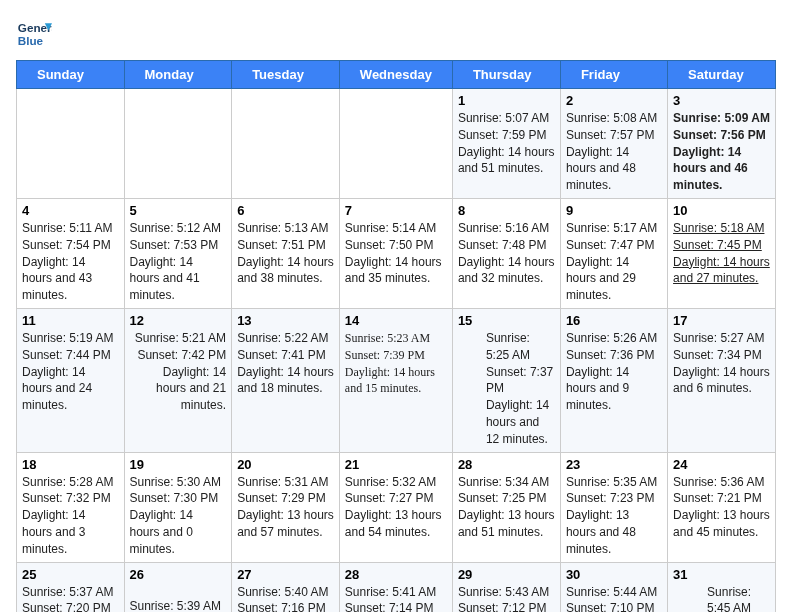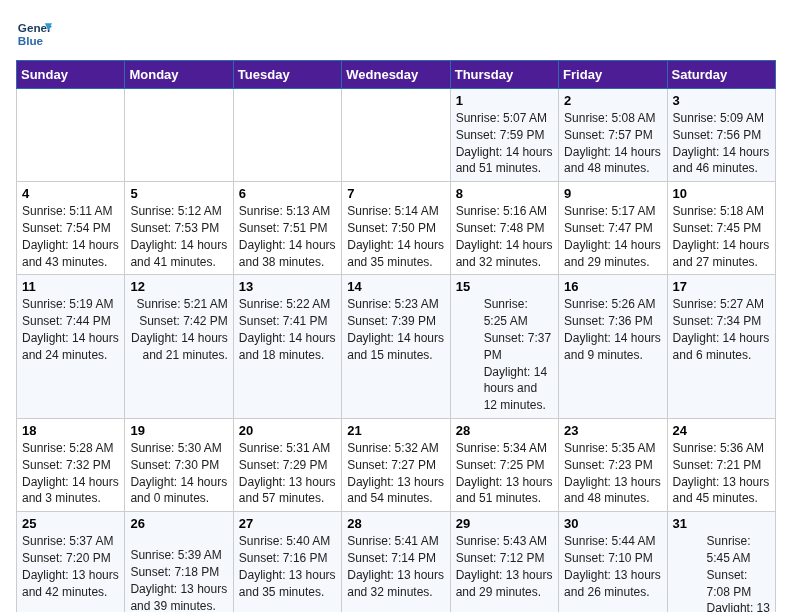--- a/index.html
+++ b/index.html
@@ -36,23 +36,23 @@
     .subtitle {
       font-size: 16px;
       color: #333;
     }
     table {
       width: 100%;
       border-collapse: collapse;
       font-size: 11px;
     }
     thead tr th {
-      background-color: #4c1d95;
+      background-color: #3b82f6;
       color: #fff;
-      padding: 6px 4px;
+      padding: 6px 20px;
       text-align: left;
       font-size: 13px;
       font-weight: bold;
       border: 1px solid #2a6aad;
     }
     tbody tr td {
       border: 1px solid #ccc;
       padding: 4px 5px;
       vertical-align: top;
       width: calc(100% / 7);
@@ -119,21 +119,21 @@
 Daylight: 14 hours and 51 minutes.</div>
         </td>
         <td>
           <span class="day-number">2</span>
           <div class="day-info" style="white-space: pre-line;">Sunrise: 5:08 AM
 Sunset: 7:57 PM
 Daylight: 14 hours and 48 minutes.</div>
         </td>
         <td>
           <span class="day-number">3</span>
-          <div class="day-info" style="white-space: pre-line;">Sunrise: 5:09 AM
+          <div class="day-info" style="white-space: pre-line; font-weight: bold;">Sunrise: 5:09 AM
 Sunset: 7:56 PM
 Daylight: 14 hours and 46 minutes.</div>
         </td>
       </tr>
       <tr>
         <td>
           <span class="day-number">4</span>
           <div class="day-info" style="white-space: pre-line;">Sunrise: 5:11 AM
 Sunset: 7:54 PM
 Daylight: 14 hours and 43 minutes.</div>
@@ -163,21 +163,21 @@
 Daylight: 14 hours and 32 minutes.</div>
         </td>
         <td>
           <span class="day-number">9</span>
           <div class="day-info" style="white-space: pre-line;">Sunrise: 5:17 AM
 Sunset: 7:47 PM
 Daylight: 14 hours and 29 minutes.</div>
         </td>
         <td>
           <span class="day-number">10</span>
-          <div class="day-info" style="white-space: pre-line;">Sunrise: 5:18 AM
+          <div class="day-info" style="white-space: pre-line; text-decoration: underline;">Sunrise: 5:18 AM
 Sunset: 7:45 PM
 Daylight: 14 hours and 27 minutes.</div>
         </td>
       </tr>
       <tr>
         <td>
           <span class="day-number">11</span>
           <div class="day-info" style="white-space: pre-line;">Sunrise: 5:19 AM
 Sunset: 7:44 PM
 Daylight: 14 hours and 24 minutes.</div>
@@ -189,21 +189,21 @@
 Daylight: 14 hours and 21 minutes.</div>
         </td>
         <td>
           <span class="day-number">13</span>
           <div class="day-info" style="white-space: pre-line;">Sunrise: 5:22 AM
 Sunset: 7:41 PM
 Daylight: 14 hours and 18 minutes.</div>
         </td>
         <td>
           <span class="day-number">14</span>
-          <div class="day-info" style="white-space: pre-line;">Sunrise: 5:23 AM
+          <div class="day-info" style="white-space: pre-line; font-family: Liberation Serif, serif;">Sunrise: 5:23 AM
 Sunset: 7:39 PM
 Daylight: 14 hours and 15 minutes.</div>
         </td>
         <td>
           <span class="day-number">15</span>
           <div class="day-info" style="white-space: pre-line; margin-left: 28px;">Sunrise: 5:25 AM
 Sunset: 7:37 PM
 Daylight: 14 hours and 12 minutes.</div>
         </td>
         <td>

